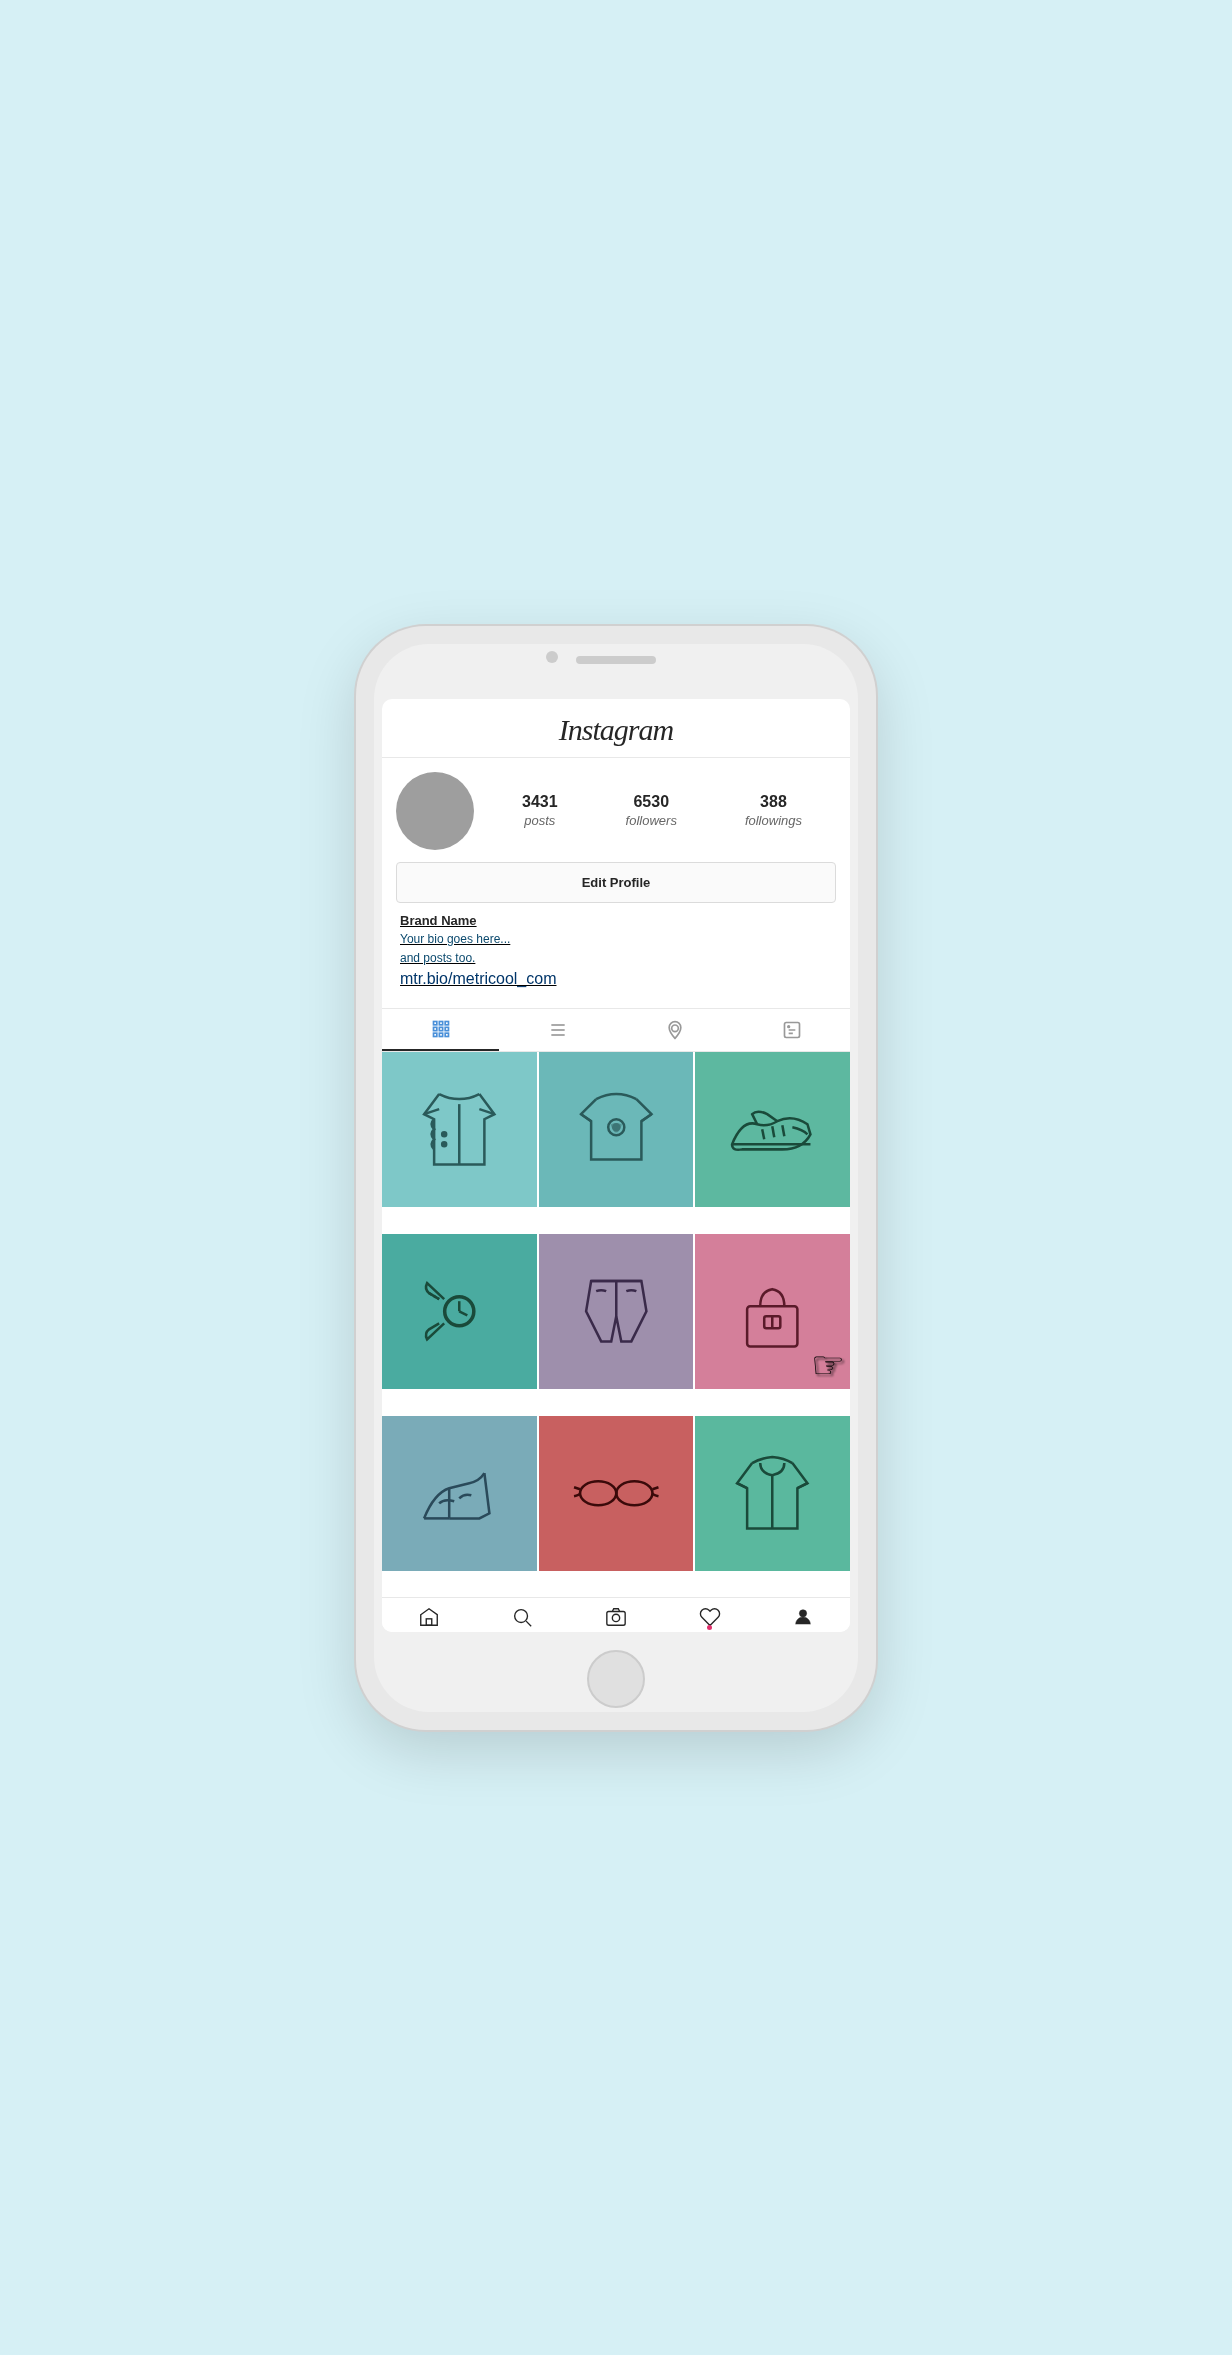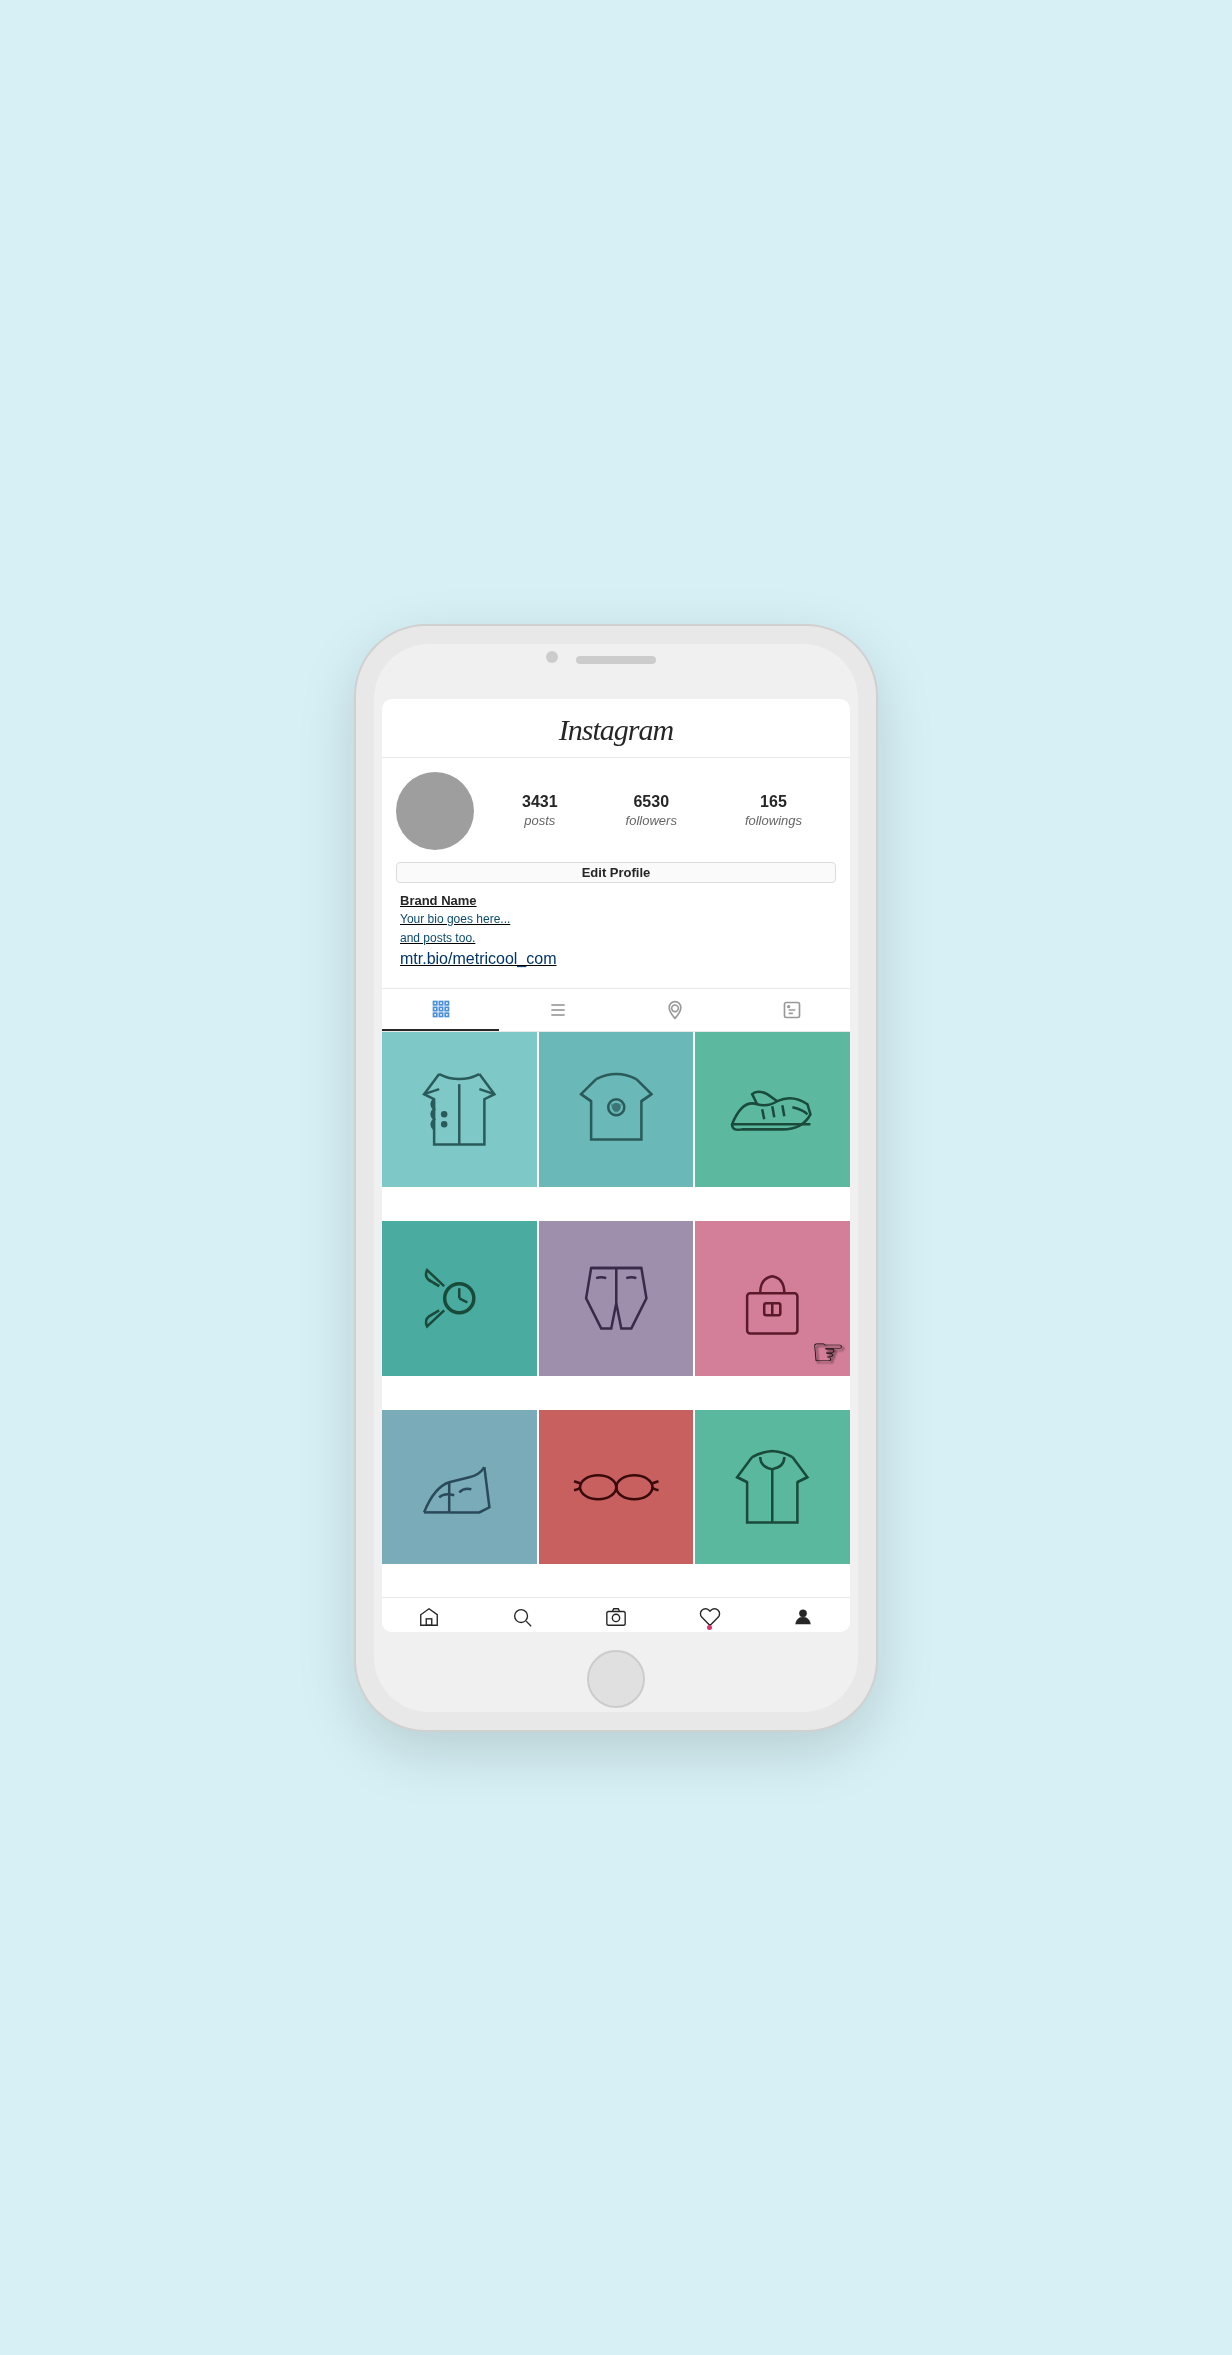--- a/index.html
+++ b/index.html
@@ -129,21 +129,21 @@
 
     .ig-stat-label {
       font-size: 13px;
       color: #666;
       font-style: italic;
     }
 
     .ig-edit-btn {
       display: block;
       width: 100%;
-      padding: 2px;
+      padding: 12px;
       background: #fafafa;
       border: 1px solid #dbdbdb;
       border-radius: 4px;
       text-align: center;
       font-size: 13px;
       font-weight: 700;
       color: #262626;
       cursor: pointer;
       margin-bottom: 10px;
     }
@@ -280,21 +280,21 @@
           <div class="ig-stats">
             <div class="ig-stat">
               <span class="ig-stat-number">3431</span>
               <span class="ig-stat-label">posts</span>
             </div>
             <div class="ig-stat">
               <span class="ig-stat-number">6530</span>
               <span class="ig-stat-label">followers</span>
             </div>
             <div class="ig-stat">
-              <span class="ig-stat-number">165</span>
+              <span class="ig-stat-number">388</span>
               <span class="ig-stat-label">followings</span>
             </div>
           </div>
         </div>
 
         <button class="ig-edit-btn">Edit Profile</button>
 
         <div class="ig-bio">
           <div class="ig-brand-name">Brand Name</div>
           <div class="ig-bio-text">Your bio goes here...</div>

